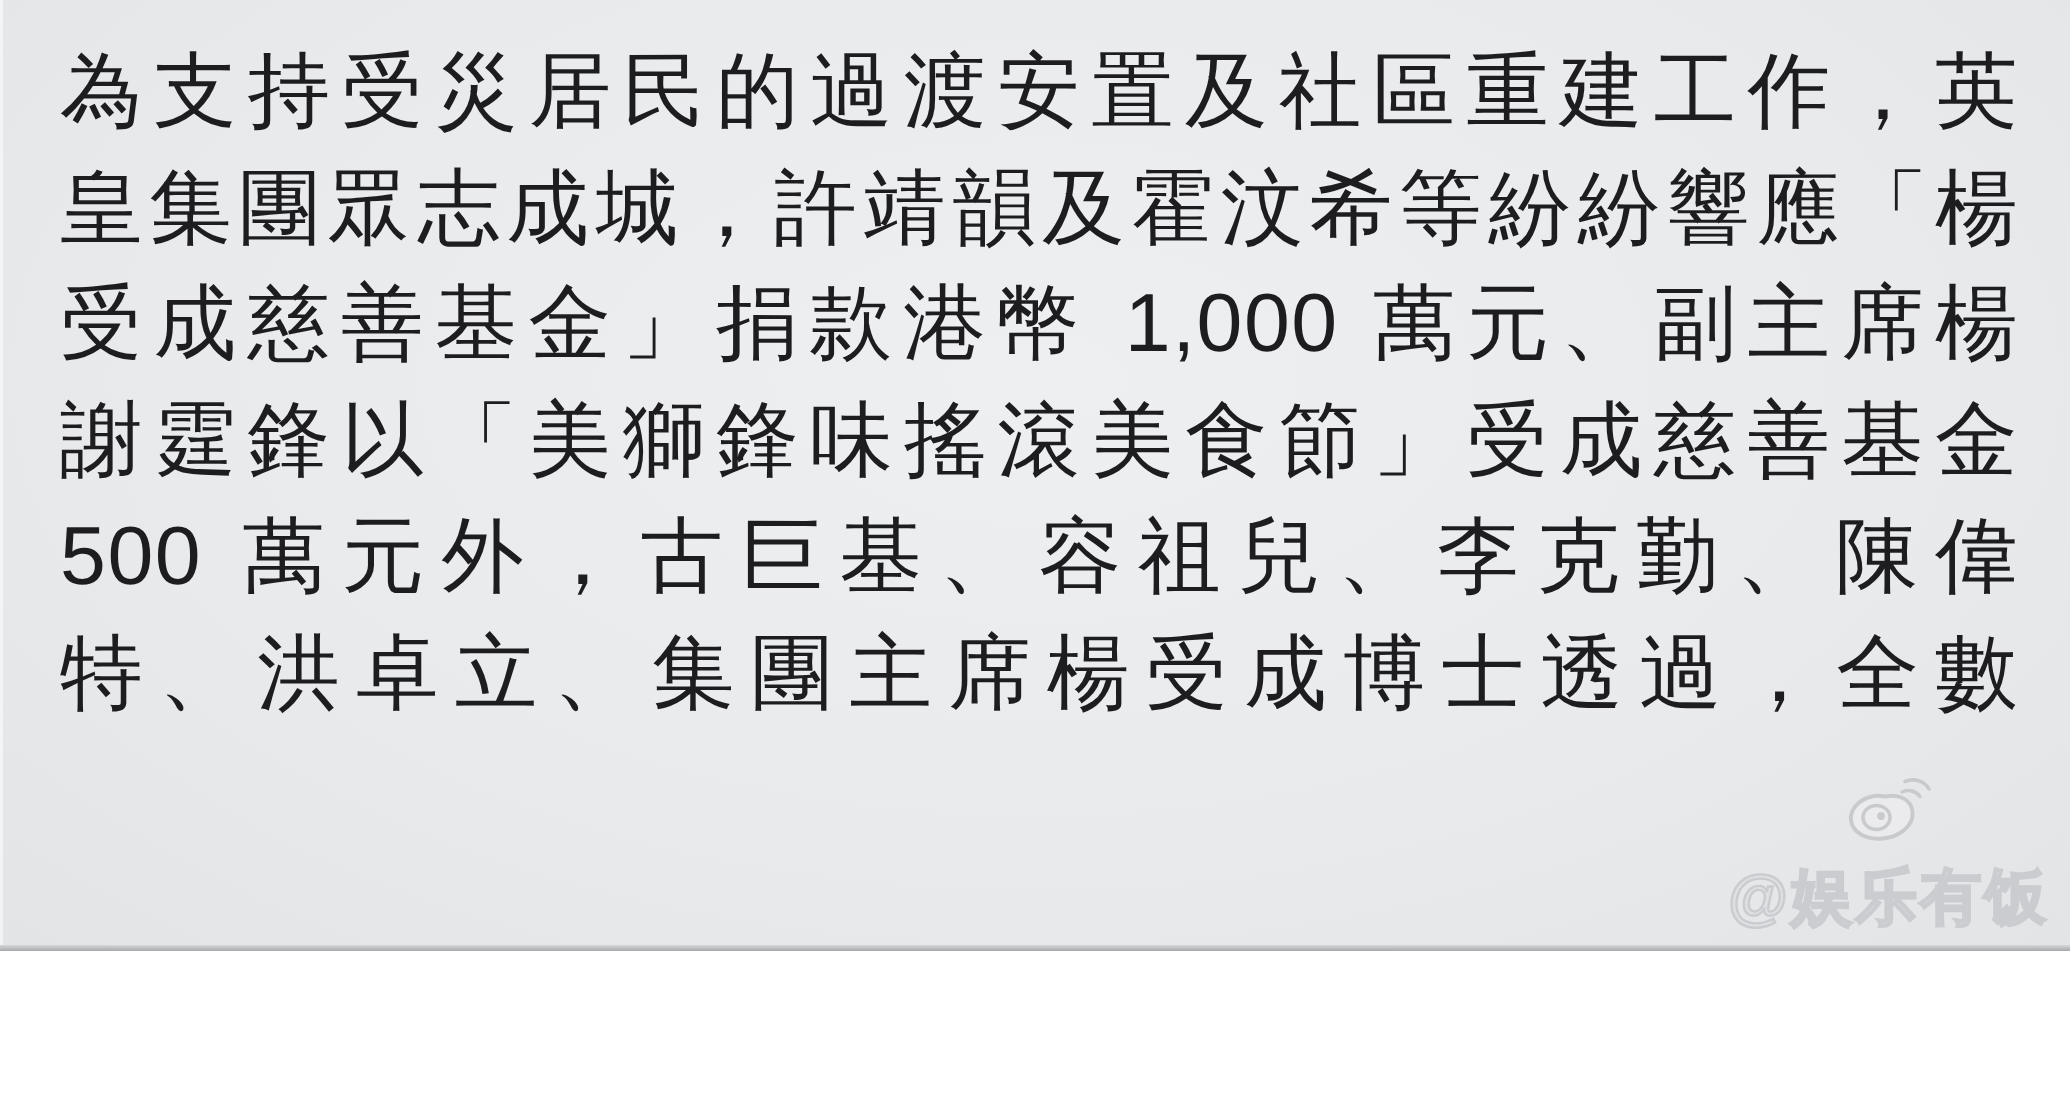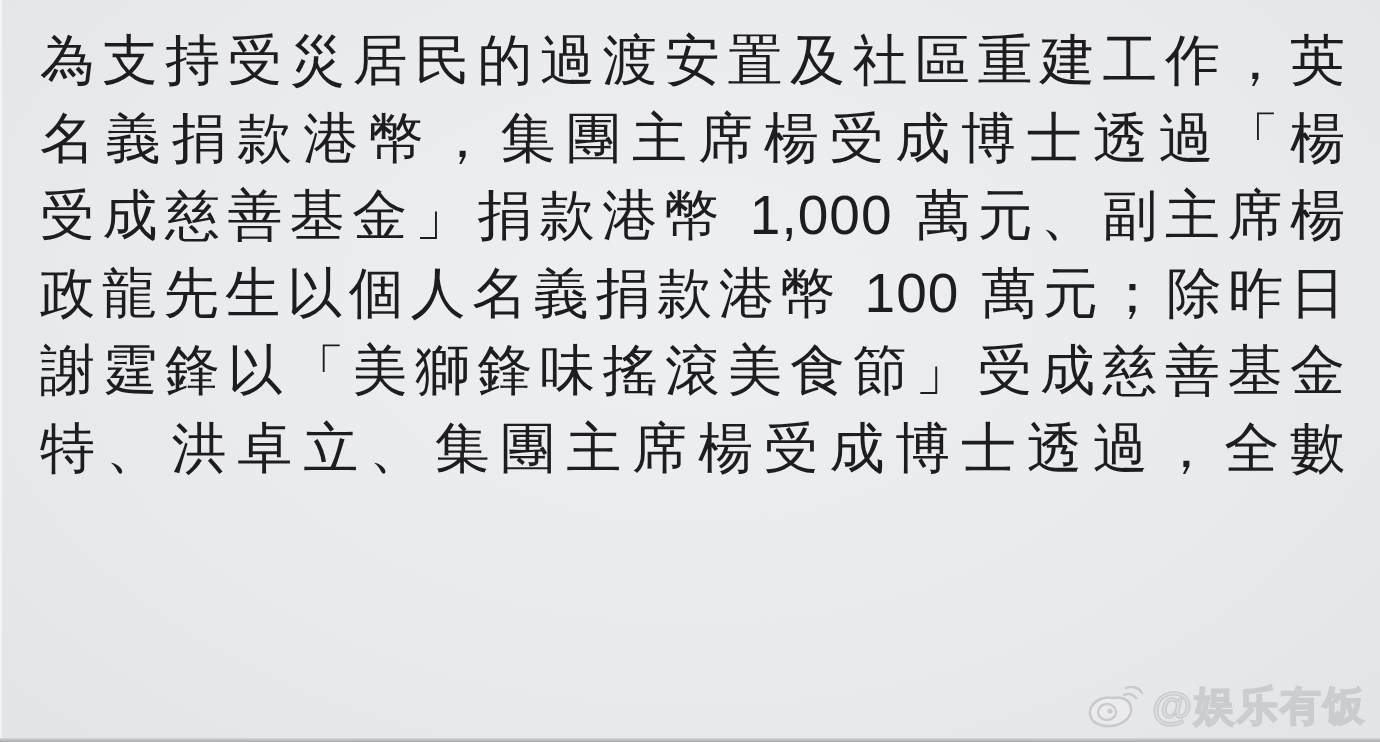--- a/index.html
+++ b/index.html
@@ -2,21 +2,21 @@
 <html><head>
 <meta charset="utf-8">
 <style>
   html, body {
     margin: 0;
     padding: 0;
   }
   .page {
     position: relative;
     width: 1380px;
-    height: 742px;
+    height: 634px;
     overflow: hidden;
     background: radial-gradient(ellipse at 50% 40%, #eeeff1 0%, #e9eaec 60%, #e3e4e6 100%);
     font-family: "Liberation Sans", "DejaVu Sans", sans-serif;
   }
   .text-block {
     position: absolute;
     top: 22px;
     left: 40px;
     right: 34px;
   }
@@ -36,20 +36,21 @@
     text-align-last: left;
   }
   .watermark {
     position: absolute;
     right: 14px;
     bottom: 8px;
     display: flex;
     align-items: center;
     gap: 8px;
     opacity: 0.95;
+    flex-direction: column;
   }
   .wm-icon {
     width: 58px;
     height: 46px;
     flex: 0 0 auto;
   }
   .wm-text {
     font-size: 41px;
     font-weight: 700;
     letter-spacing: 2px;
@@ -77,24 +78,24 @@
 </style>
 </head>
 <body>
 
 <div class="page">
 
   <div class="left-edge"></div>
 
   <div class="text-block">
     <div class="line">為支持受災居民的過渡安置及社區重建工作，英</div>
-    <div class="line">名義捐款港幣，集團主席楊受成博士透過「楊</div>
+    <div class="line">皇集團眾志成城，許靖韻及霍汶希等紛紛響應「楊</div>
     <div class="line">受成慈善基金」捐款港幣 1,000 萬元、副主席楊</div>
-    <div class="line">政龍先生以個人名義捐款港幣 100 萬元；除昨日</div>
     <div class="line">謝霆鋒以「美獅鋒味搖滾美食節」受成慈善基金</div>
+    <div class="line">500 萬元外，古巨基、容祖兒、李克勤、陳偉</div>
     <div class="line">特、洪卓立、集團主席楊受成博士透過，全數</div>
   </div>
 
   <div class="watermark">
     <svg class="wm-icon" viewBox="0 0 58 46" fill="none" xmlns="http://www.w3.org/2000/svg">
 
       <path d="M27 14 C36 12 44 16 45 24 C46 33 37 41 25 42 C14 43 5 38 4 30 C3 23 9 16 18 14 C21 13 24 13.5 27 14 Z" stroke="#c7c9cd" stroke-width="2.6" fill="rgba(255,255,255,0.18)"></path>
 
       <ellipse cx="21" cy="28" rx="9" ry="8" stroke="#c7c9cd" stroke-width="2.4" fill="none"></ellipse>
       <circle cx="24" cy="27" r="2.6" fill="#c7c9cd"></circle>

